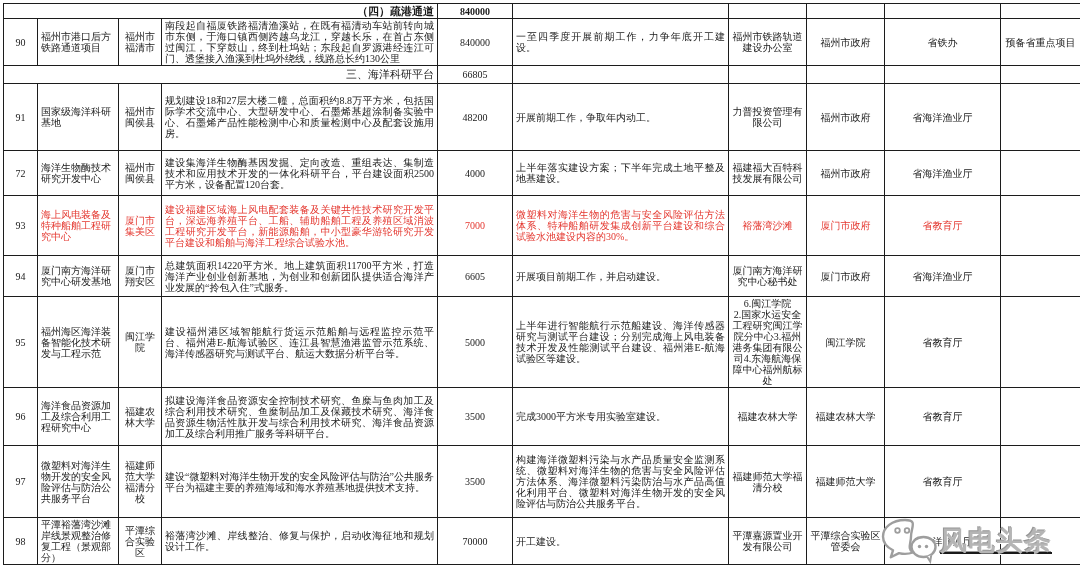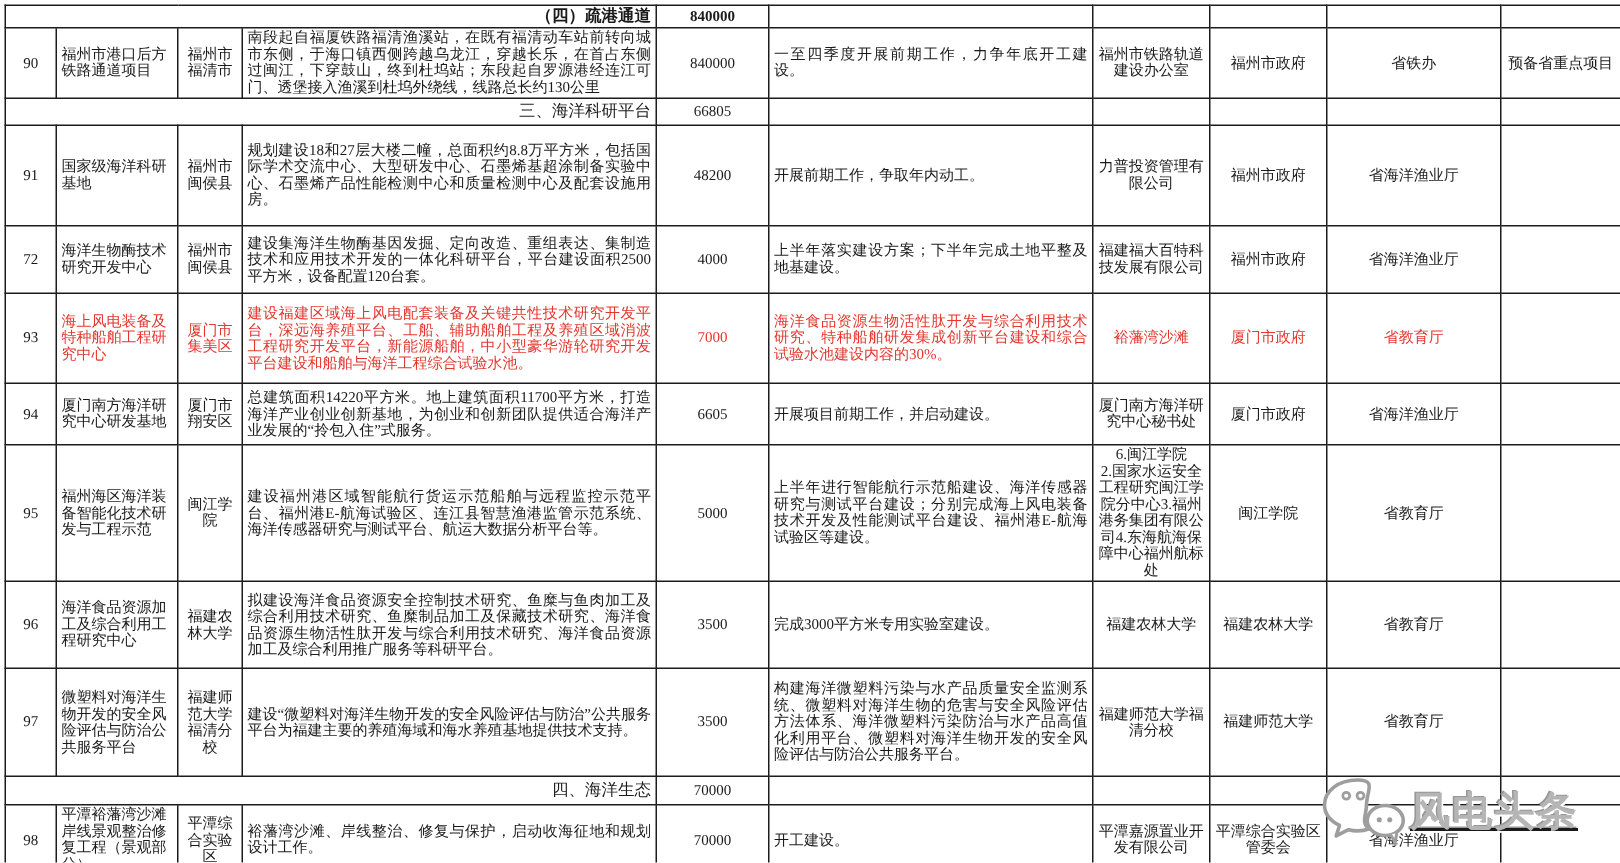--- a/index.html
+++ b/index.html
@@ -113,21 +113,21 @@
         <td class="c-gov">福州市政府</td>
         <td class="c-dept">省海洋渔业厅</td>
         <td class="c-note"></td>
       </tr>
       <tr class="highlight-red" style="height: 60px;">
         <td class="c-num">93</td>
         <td class="c-name">海上风电装备及特种船舶工程研究中心</td>
         <td class="c-loc">厦门市集美区</td>
         <td class="c-desc">建设福建区域海上风电配套装备及关键共性技术研究开发平台，深远海养殖平台、工船、辅助船舶工程及养殖区域消波工程研究开发平台，新能源船舶，中小型豪华游轮研究开发平台建设和船舶与海洋工程综合试验水池。</td>
         <td class="c-inv">7000</td>
-        <td class="c-task">海洋食品资源生物活性肽开发与综合利用技术研究、特种船舶研发集成创新平台建设和综合试验水池建设内容的30%。</td>
+        <td class="c-task">微塑料对海洋生物的危害与安全风险评估方法体系、特种船舶研发集成创新平台建设和综合试验水池建设内容的30%。</td>
         <td class="c-unit">裕藩湾沙滩</td>
         <td class="c-gov">厦门市政府</td>
         <td class="c-dept">省教育厅</td>
         <td class="c-note"></td>
       </tr>
       <tr style="height: 41px;">
         <td class="c-num">94</td>
         <td class="c-name">厦门南方海洋研究中心研发基地</td>
         <td class="c-loc">厦门市翔安区</td>
         <td class="c-desc">总建筑面积14220平方米。地上建筑面积11700平方米，打造海洋产业创业创新基地，为创业和创新团队提供适合海洋产业发展的“拎包入住”式服务。</td>
@@ -167,29 +167,20 @@
         <td class="c-num">97</td>
         <td class="c-name">微塑料对海洋生物开发的安全风险评估与防治公共服务平台</td>
         <td class="c-loc">福建师范大学福清分校</td>
         <td class="c-desc">建设“微塑料对海洋生物开发的安全风险评估与防治”公共服务平台为福建主要的养殖海域和海水养殖基地提供技术支持。</td>
         <td class="c-inv">3500</td>
         <td class="c-task">构建海洋微塑料污染与水产品质量安全监测系统、微塑料对海洋生物的危害与安全风险评估方法体系、海洋微塑料污染防治与水产品高值化利用平台、微塑料对海洋生物开发的安全风险评估与防治公共服务平台。</td>
         <td class="c-unit">福建师范大学福清分校</td>
         <td class="c-gov">福建师范大学</td>
         <td class="c-dept">省教育厅</td>
         <td class="c-note"></td>
-      </tr>
-      <tr style="height: 19px;">
-        <td colspan="4" class="c-sec">四、海洋生态</td>
-        <td class="c-inv">70000</td>
-        <td></td>
-        <td></td>
-        <td></td>
-        <td></td>
-        <td></td>
       </tr>
       <tr style="height: 43px;">
         <td class="c-num">98</td>
         <td class="c-name">平潭裕藩湾沙滩岸线景观整治修复工程（景观部分）</td>
         <td class="c-loc">平潭综合实验区</td>
         <td class="c-desc">裕藩湾沙滩、岸线整治、修复与保护，启动收海征地和规划设计工作。</td>
         <td class="c-inv">70000</td>
         <td class="c-task">开工建设。</td>
         <td class="c-unit">平潭嘉源置业开发有限公司</td>
         <td class="c-gov">平潭综合实验区管委会</td>

